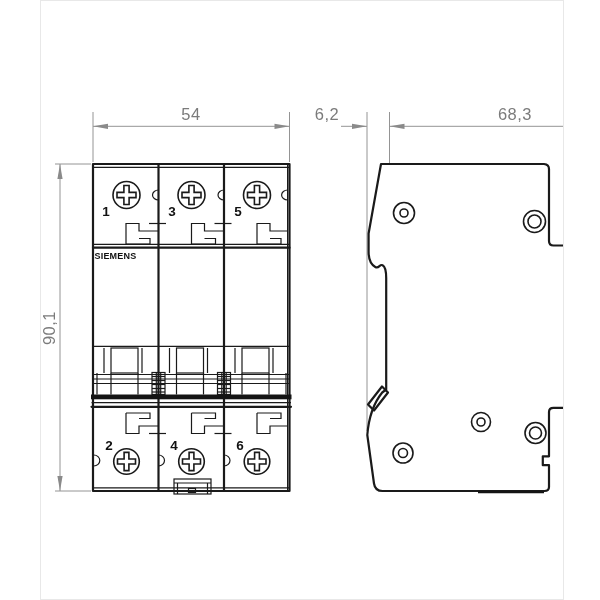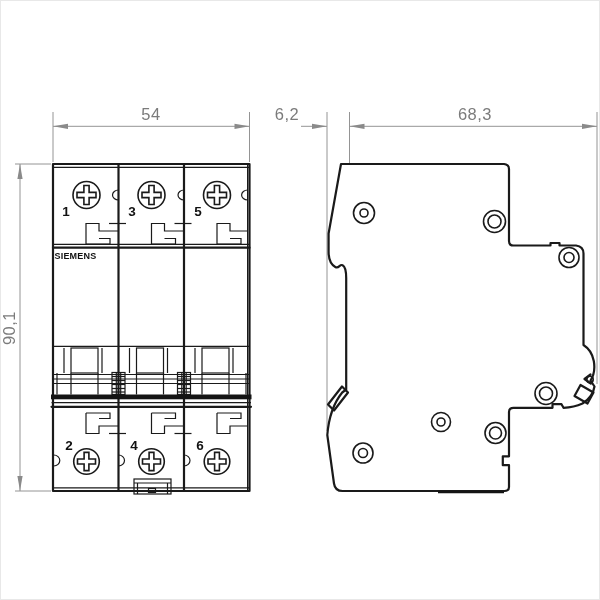--- a/index.html
+++ b/index.html
@@ -1,17 +1,17 @@
 <!DOCTYPE html>
 <html><head>
 <meta charset="utf-8">
 <style>
   html,body{margin:0;padding:0;background:#fff;}
-  .stage{position:relative;width:600px;height:600px;background:#ffffff;overflow:hidden;
-         font-family:"Liberation Sans", sans-serif;box-sizing:border-box;border:1px solid #e8e8e8;}
+  .stage{position:relative;width:524px;height:600px;background:#ffffff;overflow:hidden;
+         font-family:"Liberation Sans", sans-serif;box-sizing:border-box;border:1px solid #e8e8e8;margin-left:40px;}
   svg{display:block;}
   
   .ol   {stroke:#1a1a1a;stroke-width:2.2;fill:none;stroke-linejoin:round;stroke-linecap:round;}
   .ol-f {stroke:#1a1a1a;stroke-width:2.2;fill:#ffffff;stroke-linejoin:round;}
   .thin {stroke:#1a1a1a;stroke-width:1.2;fill:none;stroke-linejoin:miter;}
   .med  {stroke:#1a1a1a;stroke-width:1.6;fill:none;}
   .fillb{fill:#141414;stroke:none;}
   .dim  {stroke:#949494;stroke-width:1;fill:none;}
   .dimarrow{fill:#8a8a8a;stroke:none;}
   .dimtext{fill:#7b7b7b;font-size:16.5px;letter-spacing:0.5px;}

